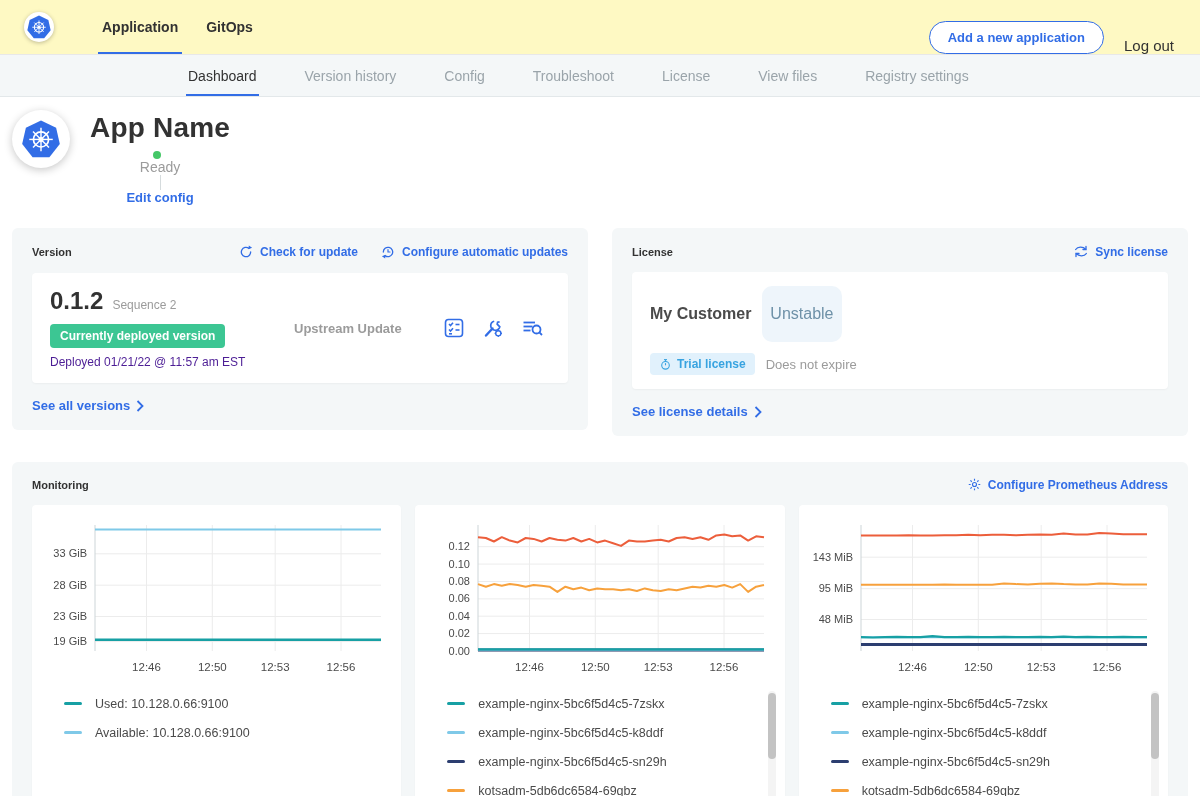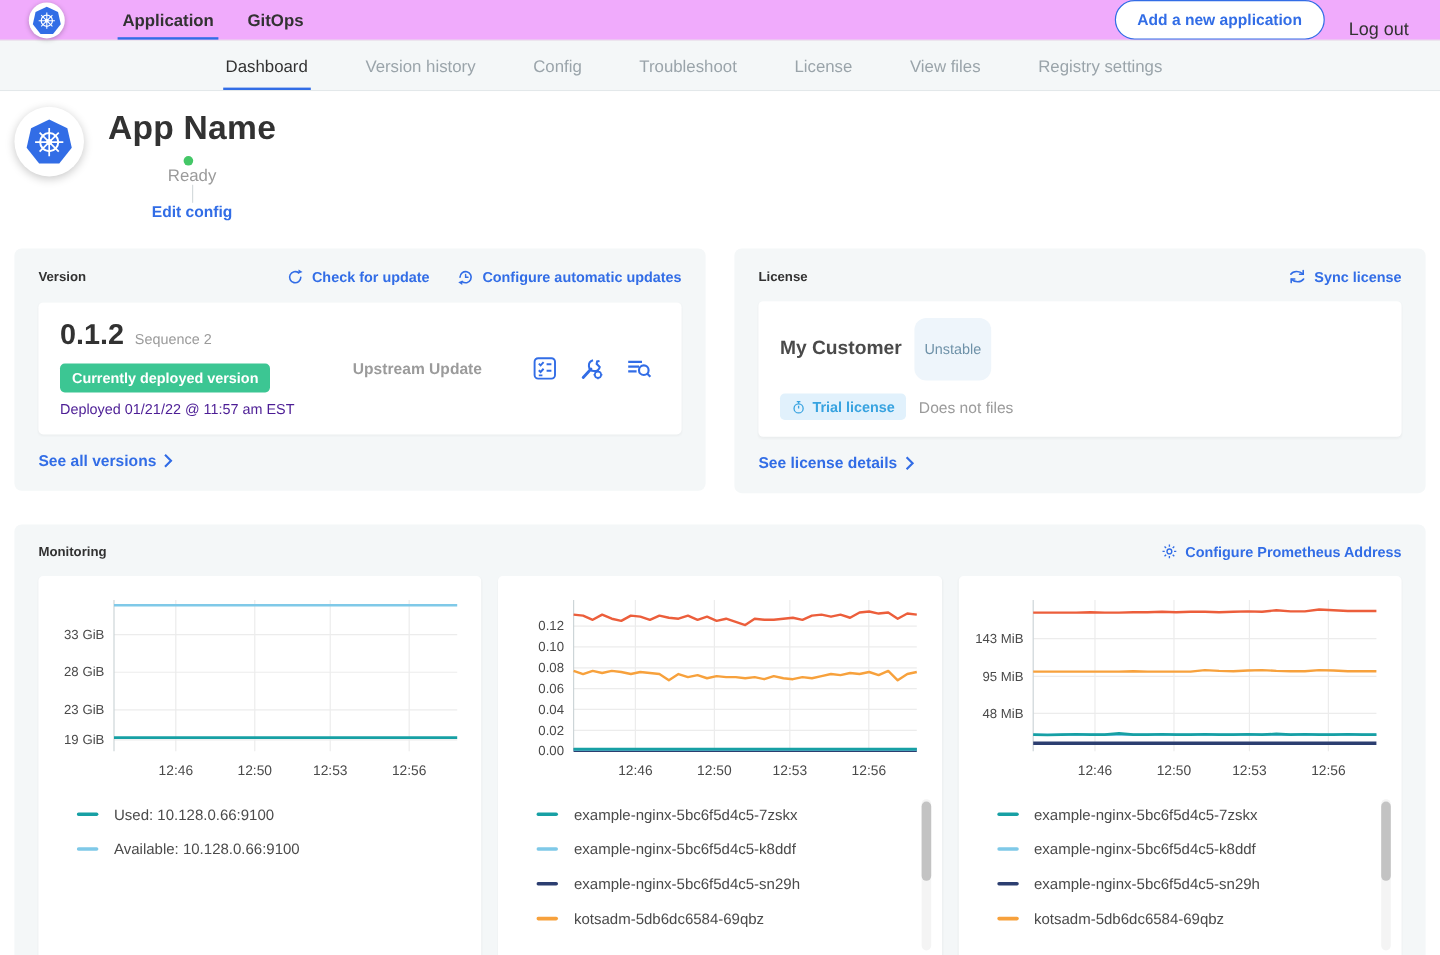--- a/index.html
+++ b/index.html
@@ -2,21 +2,21 @@
 <html><head>
 <meta charset="utf-8">
 <style>
   * { box-sizing: border-box; margin: 0; padding: 0; }
   body {
     width: 1200px; height: 796px; overflow: hidden;
     font-family: "Liberation Sans", sans-serif;
     background: #ffffff; color: #323232;
   }
   
-  .topnav { height: 34px; display: flex; align-items: stretch; padding: 0 26px 0 24px; border-bottom: 1px solid #e8e8e8; background: #f0abfc; }
+  .topnav { height: 55px; display: flex; align-items: stretch; padding: 0 26px 0 24px; border-bottom: 1px solid #e8e8e8; background: #fef9c3; }
   .logo-wrap { width: 30px; height: 30px; border-radius: 50%; background: #fff; box-shadow: 0 1px 4px rgba(0,0,0,.25); display: flex; align-items: center; justify-content: center; align-self: center; margin-right: 34px; }
   .topnav-tab { display: flex; align-items: center; padding: 0 14px; font-size: 14px; font-weight: bold; color: #323232; position: relative; cursor: pointer; }
   .topnav-tab.active::after { content: ""; position: absolute; left: 10px; right: 10px; bottom: 0; height: 2px; background: #326de6; }
   .topnav-right { margin-left: auto; display: flex; align-items: flex-end; gap: 20px; }
   .add-app-btn { border: 1px solid #326de6; color: #326de6; background: #fff; font-weight: bold; font-size: 13px; border-radius: 17px; padding: 8px 18px; cursor: pointer; font-family: inherit; }
   .logout { font-size: 15px; color: #323232; cursor: pointer; }
   
   .subnav { height: 42px; background: #f4f7f8; border-bottom: 1px solid #e3e8ea; display: flex; align-items: stretch; padding-left: 188px; gap: 48px; }
   .subnav-item { display: flex; align-items: center; font-size: 14px; color: #9aa4aa; position: relative; cursor: pointer; }
   .subnav-item.active { color: #323232; }
@@ -45,21 +45,21 @@
   .version-number { font-size: 24px; font-weight: bold; color: #323232; }
   .sequence { font-size: 12px; color: #9b9b9b; margin-left: 9px; }
   .deployed-badge { display: inline-block; background: #3cc693; color: #fff; font-size: 12px; font-weight: bold; border-radius: 4px; padding: 5px 10px; margin: 9px 0 7px; }
   .deployed-at { font-size: 12px; color: #4c1d95; }
   .upstream { font-size: 13px; font-weight: bold; color: #9b9b9b; flex: 1; padding-left: 12px; }
   .version-icons { display: flex; gap: 15px; align-items: center; padding-right: 6px; }
   .icon-btn { cursor: pointer; display: inline-flex; }
   .see-link { margin-top: 13px; }
   .license-name-row { display: flex; align-items: center; }
   .customer-name { font-size: 16px; font-weight: bold; color: #4a4a4a; }
-  .channel-badge { margin-left: 11px; background: #eef5fb; color: #6e91a8; font-size: 12px; padding: 19px 8px; border-radius: 10px; }
+  .channel-badge { margin-left: 11px; background: #eef5fb; color: #6e91a8; font-size: 16px; padding: 19px 8px; border-radius: 10px; }
   .license-meta-row { display: flex; align-items: center; margin-top: 11px; }
   .trial-badge { background: #e1f1fc; color: #38a3e0; font-size: 12px; font-weight: bold; padding: 4px 9px; border-radius: 4px; display: inline-flex; align-items: center; gap: 5px; }
   .no-expire { font-size: 13px; color: #9b9b9b; margin-left: 11px; }
   
   .monitoring { margin: 26px 12px 0; background: #f4f7f8; border-radius: 6px; padding: 15px 20px 14px; }
   .charts-row { display: flex; gap: 14px; margin-top: 13px; }
   .chart-card { flex: 1; background: #fff; border-radius: 4px; padding: 12px 8px 14px; position: relative; box-shadow: 0 1px 2px rgba(0,0,0,.04); }
   .chart-plot { display: flex; justify-content: center; }
   .legend { margin: 10px 0 0 24px; height: 122px; overflow: hidden; }
   .legend-row { display: flex; align-items: center; gap: 13px; height: 29px; }
@@ -233,21 +233,21 @@
       <div class="license-meta-row">
         <span class="trial-badge">
           <svg width="13" height="13" viewBox="0 0 24 24" fill="none" stroke="#38a3e0" stroke-width="2">
             <circle cx="12" cy="13.5" r="7"></circle>
             <line x1="12" y1="6.5" x2="12" y2="3.8"></line>
             <line x1="9.2" y1="3" x2="14.8" y2="3"></line>
             <line x1="12" y1="13.5" x2="12" y2="9.5"></line>
           </svg>
           <span>Trial license</span>
         </span>
-        <span class="no-expire">Does not files</span>
+        <span class="no-expire">Does not expire</span>
       </div>
     </div>
     <div class="see-link">
       <span class="blue-link md">
         <span>See license details</span>
         <svg class="chev" width="8" height="12" viewBox="0 0 8 12">
           <polyline points="1.5,1 6.5,6 1.5,11" fill="none" stroke="#326de6" stroke-width="1.8"></polyline>
         </svg>
       </span>
     </div>

